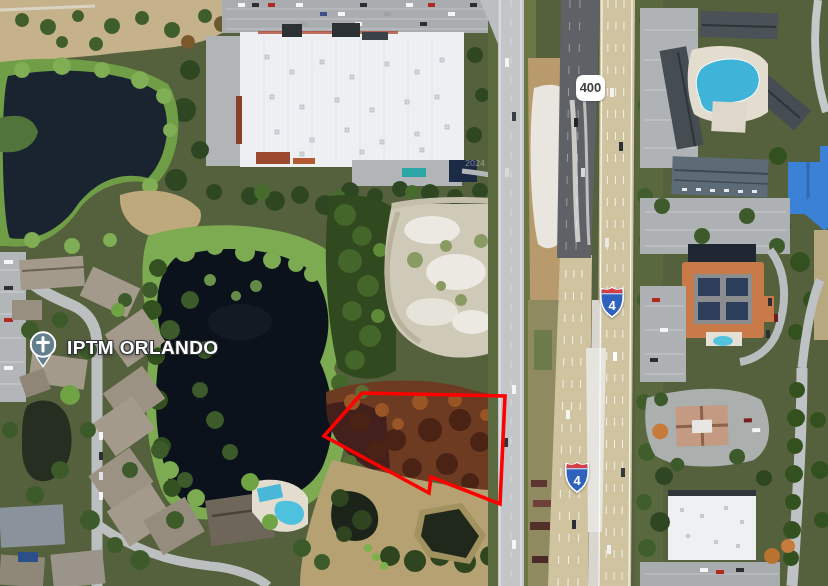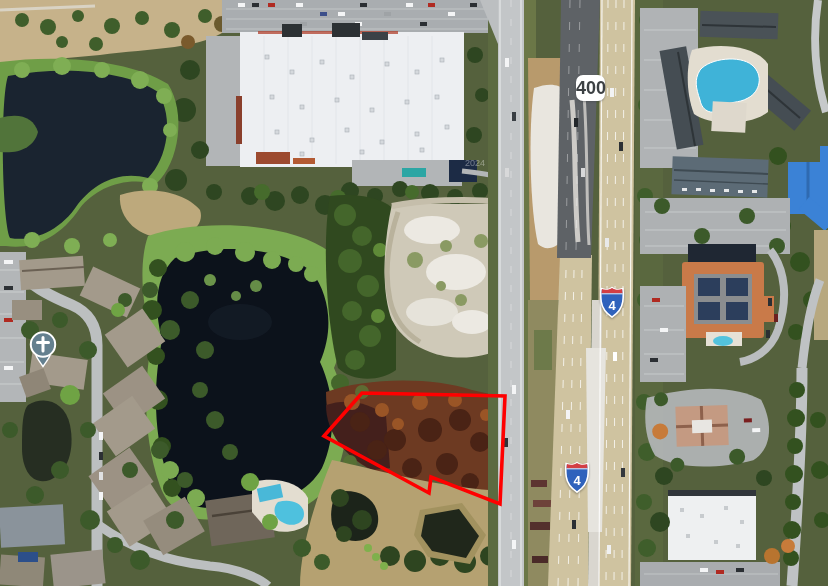--- a/index.html
+++ b/index.html
@@ -7,21 +7,21 @@
          font-family:"Liberation Sans",sans-serif;background:#55613d;}
   .stage svg.layer{position:absolute;left:0;top:0;width:828px;height:586px;display:block;}
   .map-label{position:absolute;left:67px;top:337px;font-weight:700;font-size:19px;
      color:#fff;letter-spacing:.4px;white-space:nowrap;
      text-shadow:-1px -1px 0 rgba(45,50,55,.9),1px -1px 0 rgba(45,50,55,.9),
                  -1px 1px 0 rgba(45,50,55,.9),1px 1px 0 rgba(45,50,55,.9),
                  0 2px 4px rgba(0,0,0,.55);}
   .pin{position:absolute;left:28px;top:330px;width:30px;height:38px;}
   .route-shield{position:absolute;left:576px;top:75px;width:29px;height:26px;
      background:#fff;border-radius:7px;box-shadow:0 1px 2px rgba(60,64,67,.45);
-     color:#3c4043;font-weight:700;font-size:18px;line-height:26px;text-align:center;}
+     color:#3c4043;font-weight:700;font-size:13px;line-height:26px;text-align:center;}
   .i4{position:absolute;width:26px;height:32px;filter:drop-shadow(0 1px 1px rgba(0,0,0,.35));}
   .i4 text{font-family:"Liberation Sans",sans-serif;font-weight:700;font-size:13px;fill:#fff;}
   .i4-1{left:599px;top:286px;} .i4-2{left:564px;top:461px;}
   .watermark{position:absolute;left:448px;top:158px;font-size:9px;color:rgba(255,255,255,.38);margin-left:17px;}
 </style>
 </head>
 <body>
 
 <div class="stage">
 
@@ -581,20 +581,21 @@
 </svg>
 
 <div class="pin">
   <svg viewBox="0 0 30 38" width="30" height="38">
     <path d="M15 36.5 C11 30.5 8 27 8 25 L22 25 C22 27 19 30.5 15 36.5 Z" fill="#64808f" stroke="#fff" stroke-width="1.4"></path>
     <circle cx="15" cy="14.5" r="12.2" fill="#64808f" stroke="#fff" stroke-width="2"></circle>
     <path d="M15 7.5 V21 M9.5 12.5 H20.5" stroke="#fff" stroke-width="3" stroke-linecap="round"></path>
   </svg>
 </div>
 
+<div class="map-label">IPTM ORLANDO</div>
 
 <div class="route-shield">
   <span>400</span>
 </div>
 
 <svg class="i4 i4-1" viewBox="0 0 26 32">
   <path d="M13 31.2 C9.2 28.6 3.4 23.8 2.2 15.6 C1.5 10.8 1.7 6.4 2.1 2.6 C6.2 4.3 10.2 3.9 13 1.6 C15.8 3.9 19.8 4.3 23.9 2.6 C24.3 6.4 24.5 10.8 23.8 15.6 C22.6 23.8 16.8 28.6 13 31.2 Z" fill="#2f62bc" stroke="#fff" stroke-width="1.6"></path>
   <path d="M2.9 3.1 C6.6 4.4 10.4 3.9 13 2 C15.6 3.9 19.4 4.4 23.1 3.1 L23.4 7.2 L2.6 7.2 Z" fill="#d23f44"></path>
   <line x1="2.6" y1="7.8" x2="23.4" y2="7.8" stroke="#fff" stroke-width="0.9"></line>
   <text x="13" y="24" text-anchor="middle">4</text>

